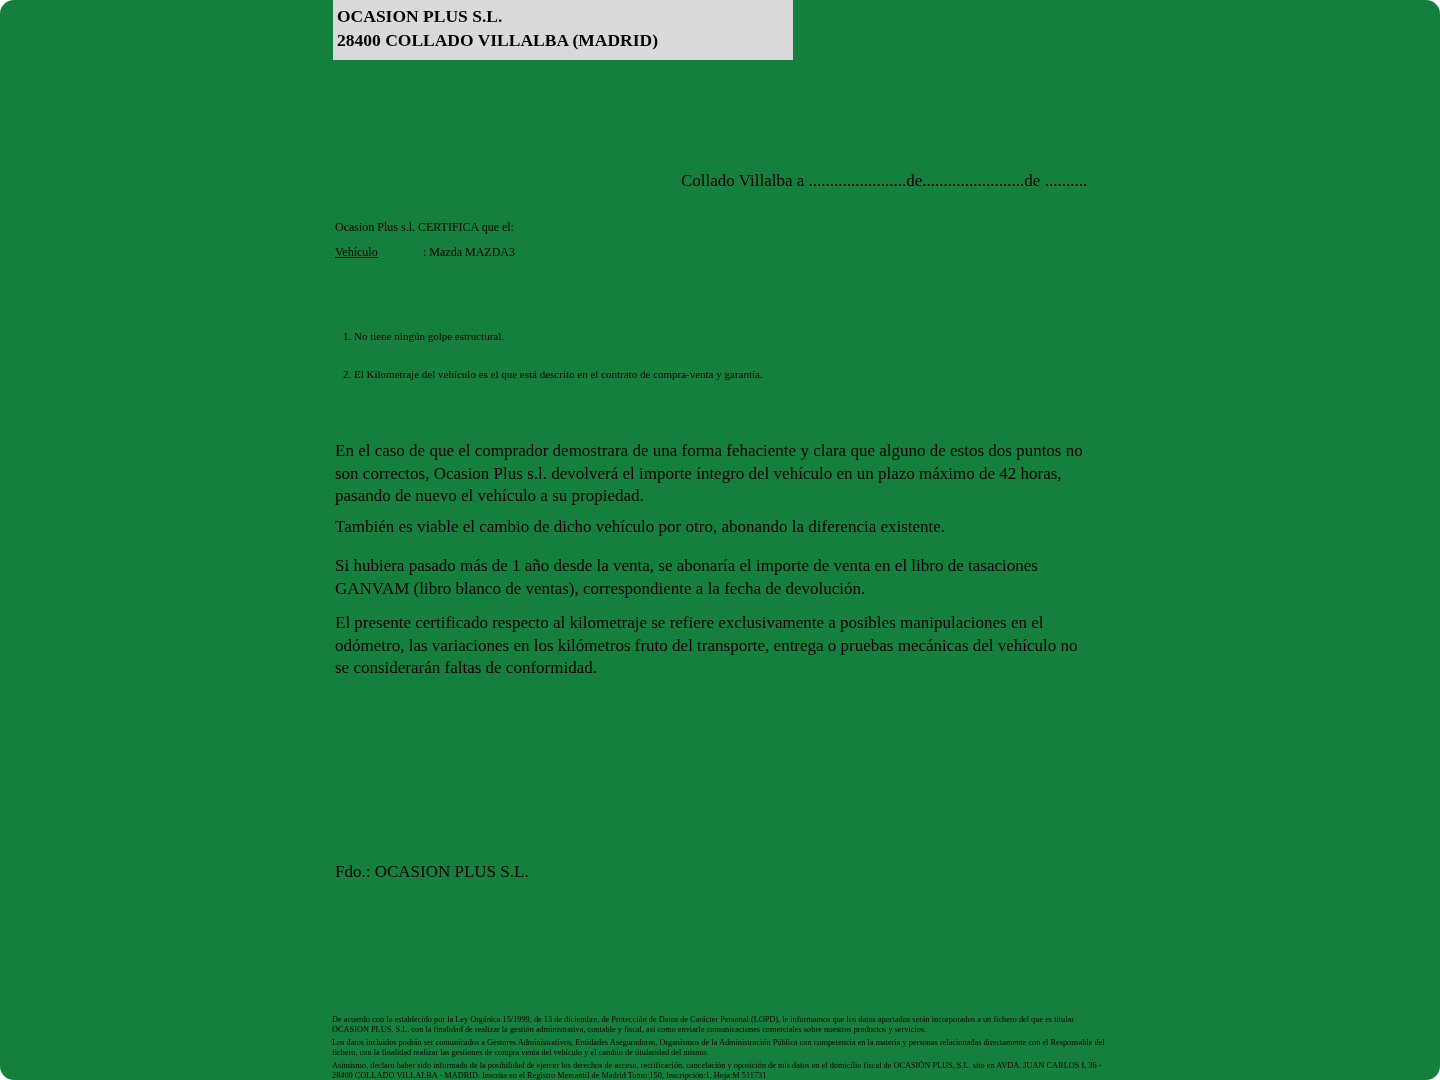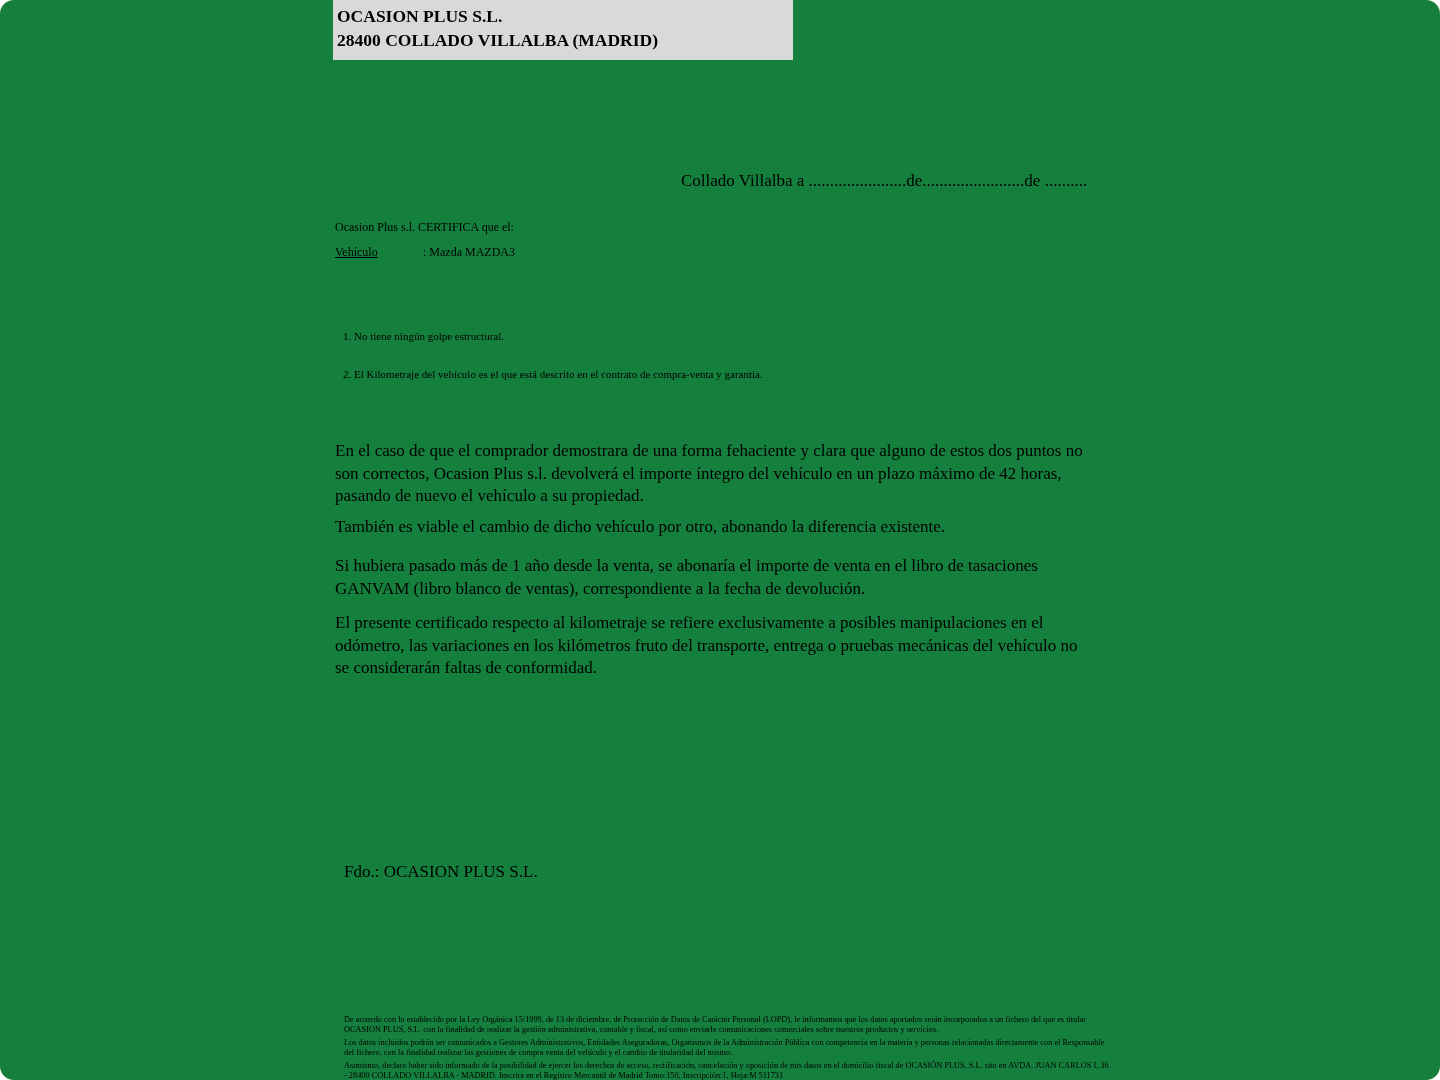--- a/index.html
+++ b/index.html
@@ -89,38 +89,38 @@
     line-height: 22.5px;
     text-align: left;
   }
   .para-1 { top: 440px; }
   .para-2 { top: 516px; }
   .para-3 { top: 555px; }
   .para-4 { top: 612px; }
 
   .signature {
     position: absolute;
-    left: 344px;
+    left: 335px;
     top: 862px;
     font-size: 17px;
   }
 
   
   .legal {
     position: absolute;
     left: 332px;
     top: 1015px;
     width: 778px;
     font-size: 8.3px;
     line-height: 9.6px;
     font-family: "Liberation Serif", serif;
     color: #000;
   }
   .legal p {
-    margin: 0 0 4px 12px;
+    margin: 0 0 4px 0;
   }
   .legal p:last-child { margin-bottom: 0; }
 </style>
 </head>
 <body>
 
 <div class="page">
 
   <div class="header-box">
     <div class="line">OCASION PLUS S.L.</div>

